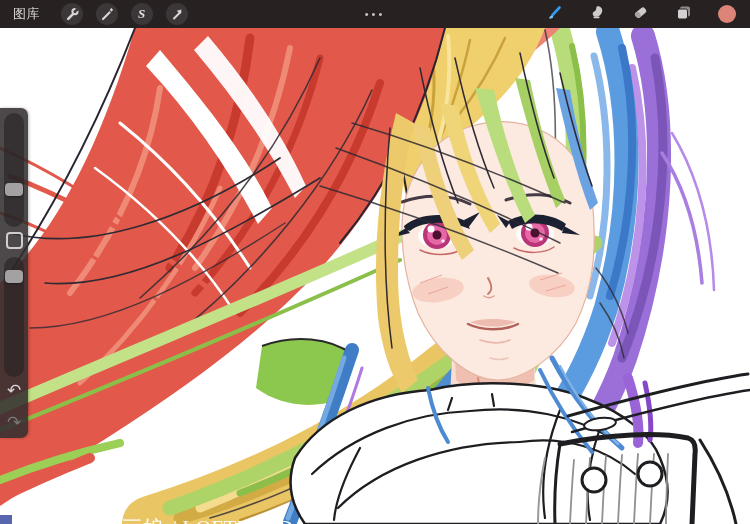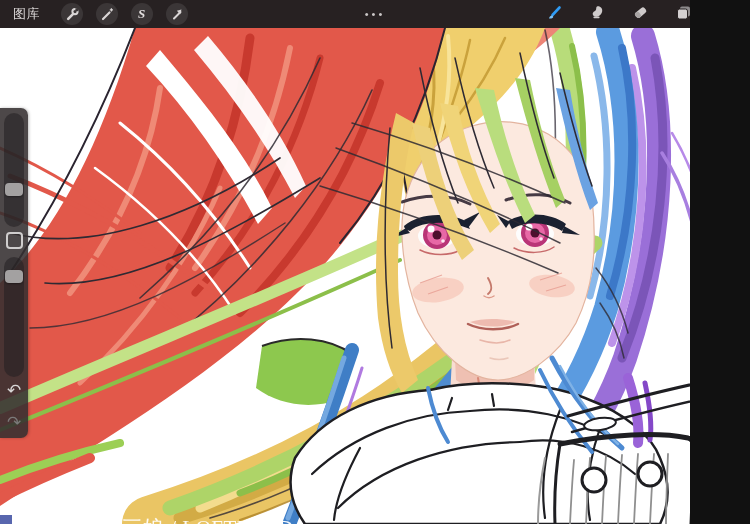--- a/index.html
+++ b/index.html
@@ -1,16 +1,16 @@
 <!DOCTYPE html>
 <html><head>
 <meta charset="utf-8">
 <style>
   html,body{margin:0;padding:0;background:#111;}
-  .app{position:relative;width:690px;height:524px;overflow:hidden;background:#fff;
+  .app{position:relative;width:750px;height:524px;overflow:hidden;background:#fff;
        font-family:"Liberation Sans",sans-serif;-webkit-user-select:none;user-select:none;text-decoration:underline;}
 
   
   .toolbar{position:absolute;left:0;top:0;width:750px;height:28px;background:#272122;
            display:flex;align-items:center;z-index:30;}
   .gallery-label{color:#dcd8d8;font-size:13px;margin-left:13px;margin-right:14px;letter-spacing:.5px;}
   .tool-circle{width:22px;height:22px;border-radius:50%;background:#3b3637;margin:0 6.5px;
                display:flex;align-items:center;justify-content:center;flex:0 0 auto;}
   .tool-circle svg{display:block;}
   .sel-s{color:#e2dede;font-size:13px;font-style:italic;font-weight:bold;

